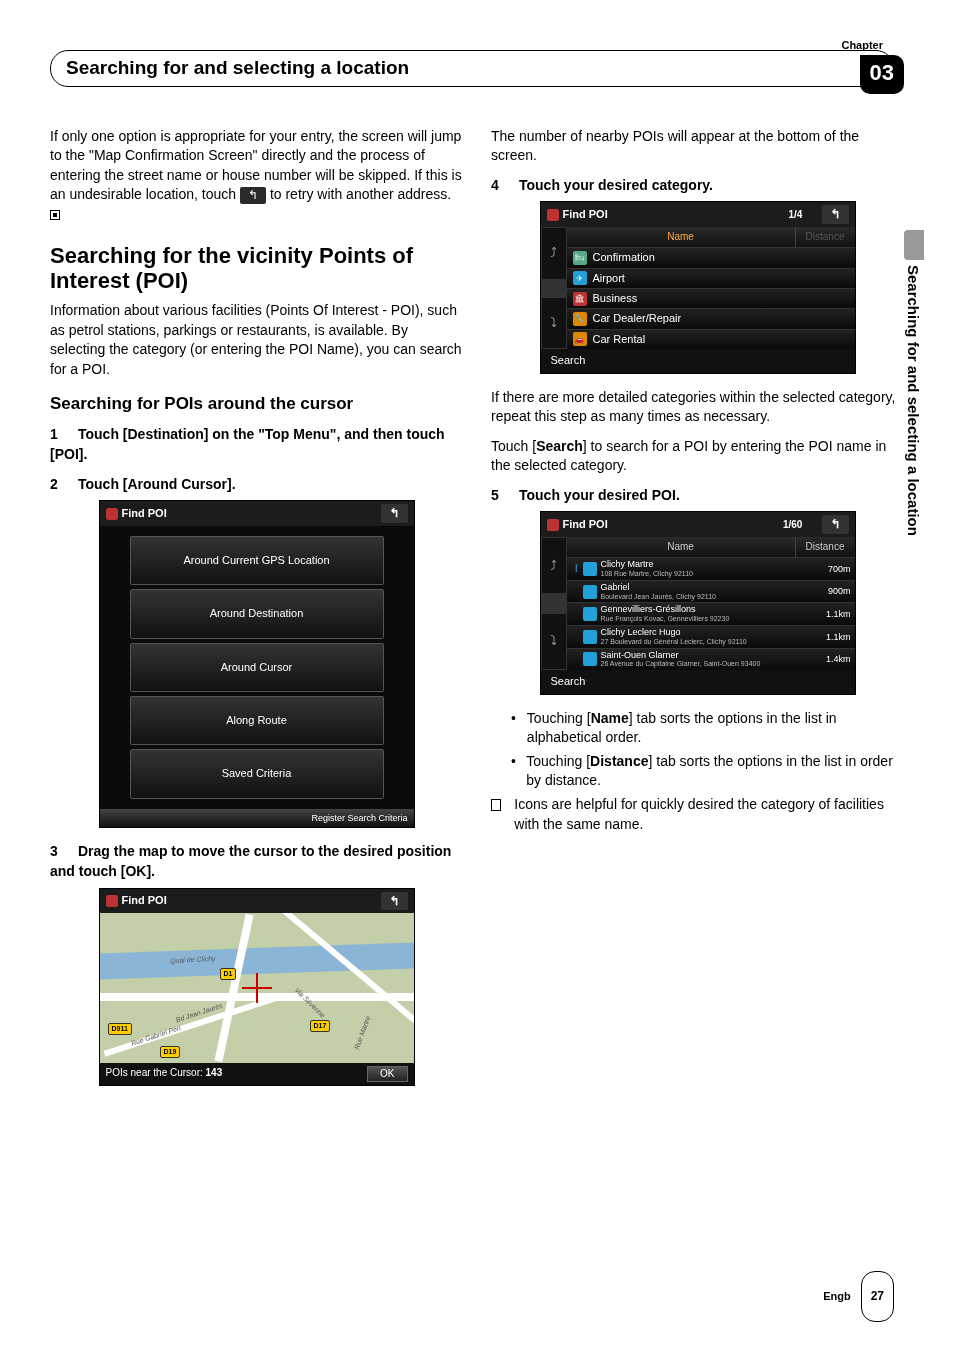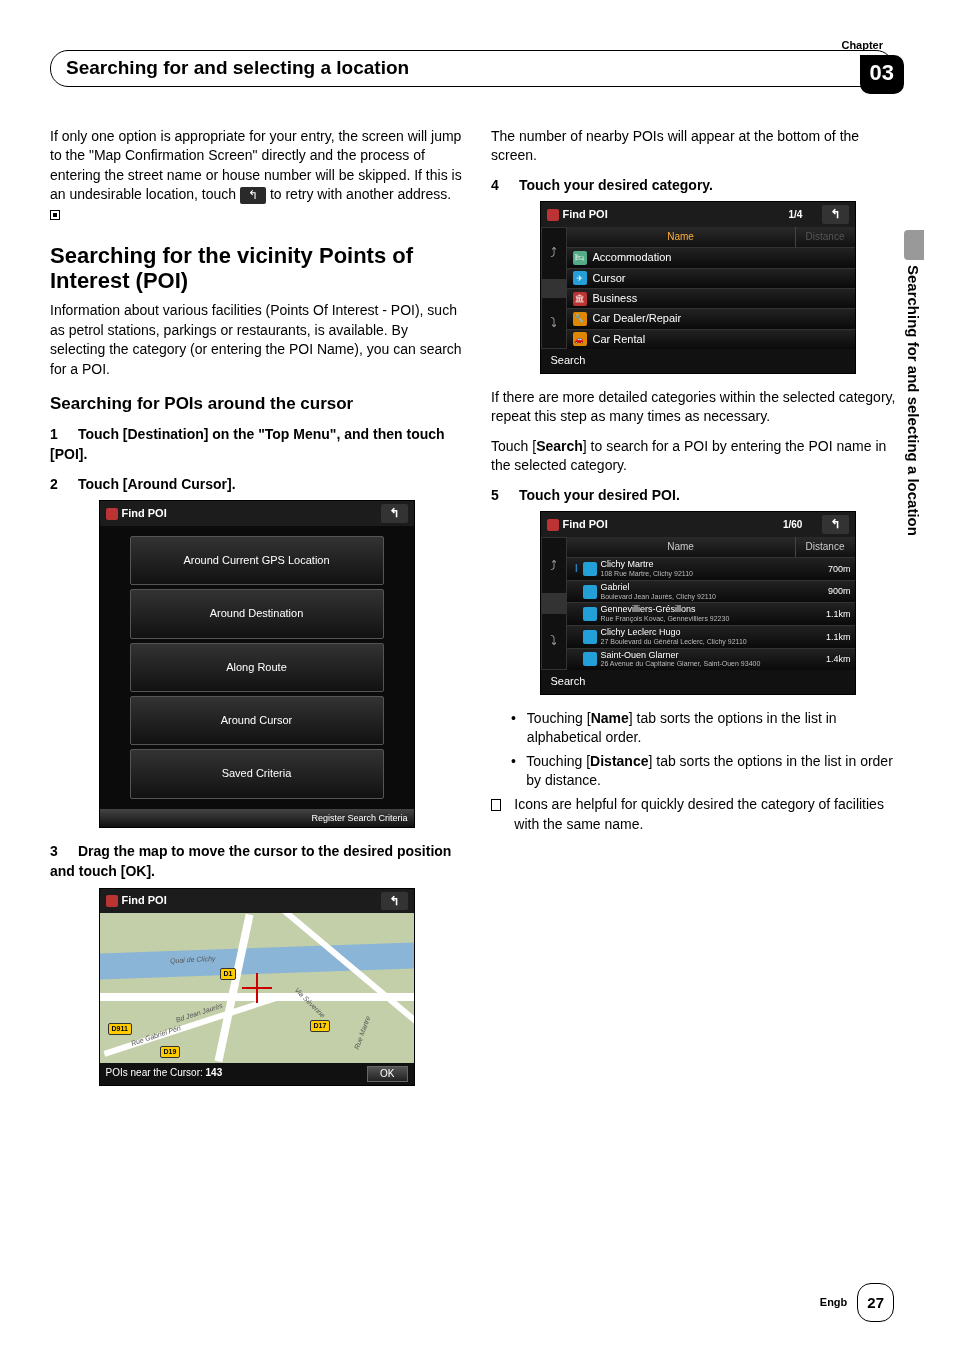--- a/index.html
+++ b/index.html
@@ -56,21 +56,21 @@
   .side-tab .txt {
     writing-mode: vertical-rl;
     font-weight: bold; font-size: 15px;
     position: absolute; right: 0; top: 35px;
   }
 
   .footer { position: absolute; bottom: 30px; right: 60px; display: flex; align-items: center; gap: 10px; }
   .footer .lang { font-size: 11px; font-weight: bold; }
   .footer .pg {
     border: 1.5px solid #000; border-radius: 14px;
-    padding: 8px 9px; font-weight: bold; font-size: 15px;
+    padding: 16px 9px; font-weight: bold; font-size: 12px;
   }
 
   
   .device {
     background: #0b0b0b; color: #fff;
     width: 316px; margin: 6px auto 14px auto;
     border: 1px solid #000;
     font-size: 11px;
   }
   .dev-header {
@@ -206,22 +206,22 @@
 
     <div class="device">
       <div class="dev-header">
         <span class="icon-pin"></span>
         <span class="title">Find POI</span>
         <span class="back">↰</span>
       </div>
       <div class="dev-menu">
         <div class="dev-menu-item">Around Current GPS Location</div>
         <div class="dev-menu-item">Around Destination</div>
+        <div class="dev-menu-item">Around Cursor</div>
         <div class="dev-menu-item">Along Route</div>
-        <div class="dev-menu-item">Around Cursor</div>
         <div class="dev-menu-item">Saved Criteria</div>
       </div>
       <div class="dev-footer-r">Register Search Criteria</div>
     </div>
 
     <div class="step"><span class="num">3</span><span class="body">Drag the map to move the cursor to the desired position and touch [OK].</span></div>
 
     <div class="device">
       <div class="dev-header">
         <span class="icon-pin"></span>
@@ -273,25 +273,25 @@
           <div style="flex:0.3; background:#333;"></div>
           <div>⤵</div>
         </div>
         <div class="dev-main">
           <div class="dev-tabs">
             <div class="name" style="color:#ffae3a;">Name</div>
             <div class="dist" style="color:#555;">Distance</div>
           </div>
           <div class="dev-catrow">
               <span class="dev-caticon green">🛏</span>
-              <span>Accommodation</span>
+              <span>Confirmation</span>
             </div>
           <div class="dev-catrow">
               <span class="dev-caticon">✈</span>
-              <span>Cursor</span>
+              <span>Airport</span>
             </div>
           <div class="dev-catrow">
               <span class="dev-caticon red">🏛</span>
               <span>Business</span>
             </div>
           <div class="dev-catrow">
               <span class="dev-caticon orange">🔧</span>
               <span>Car Dealer/Repair</span>
             </div>
           <div class="dev-catrow">

